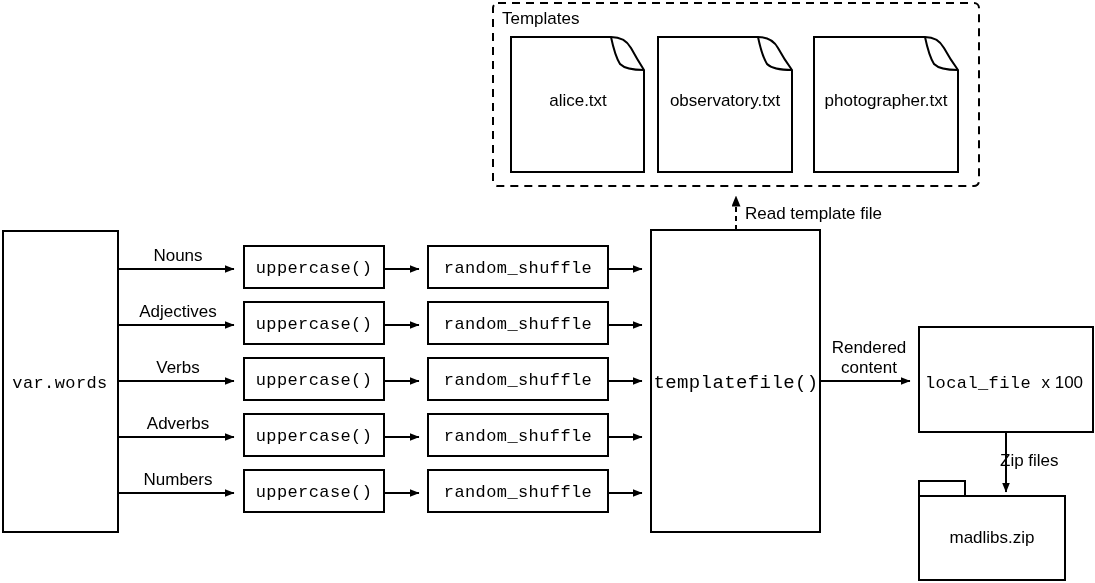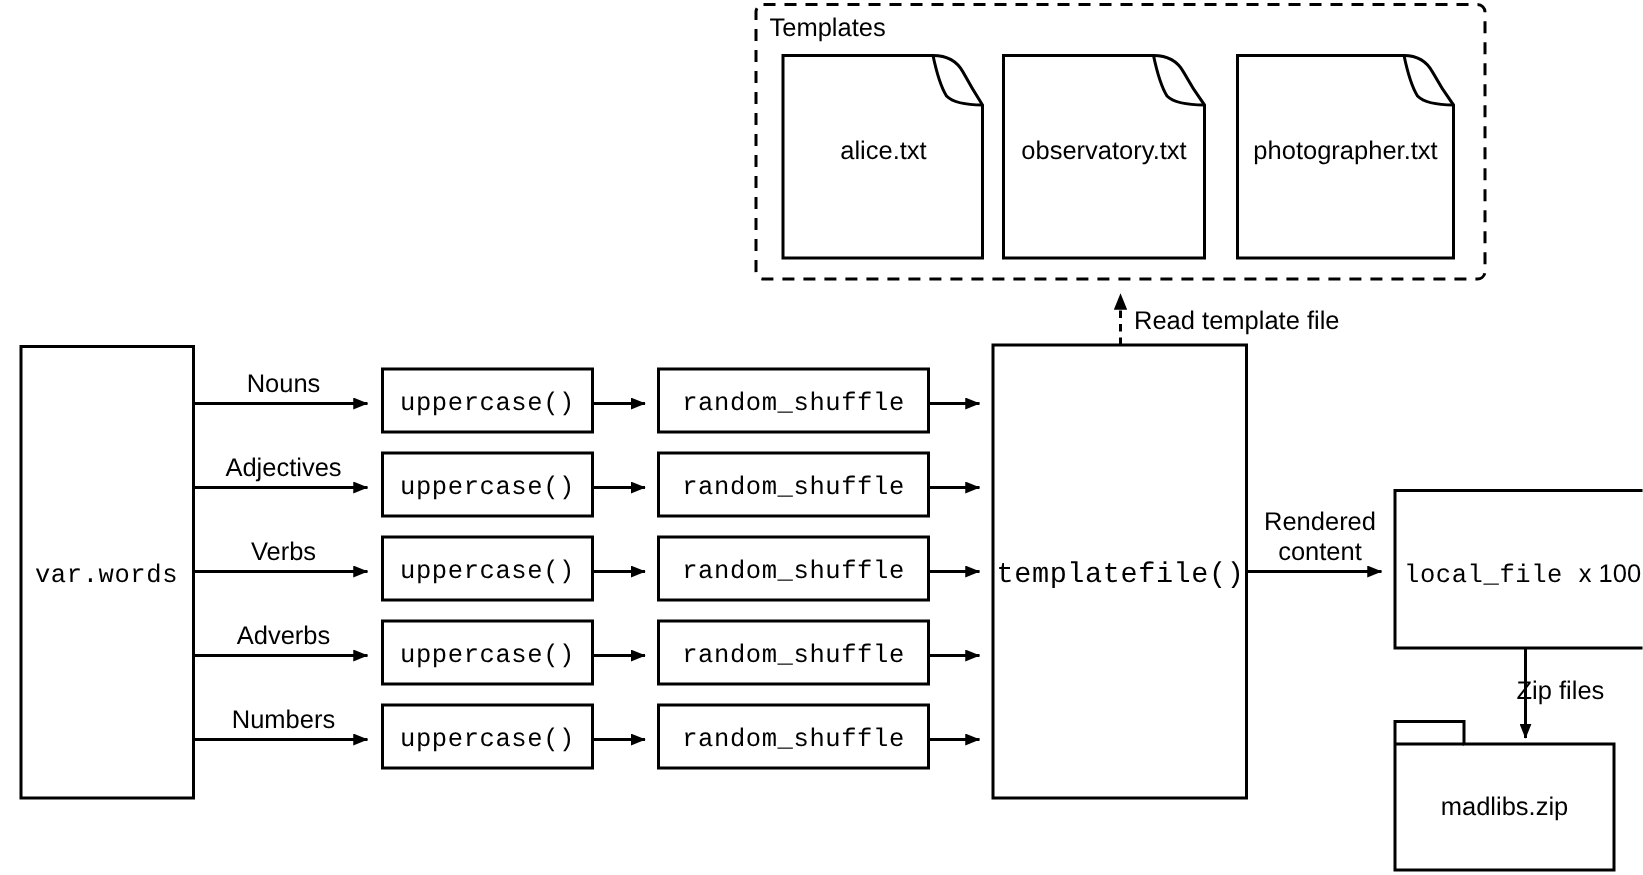--- a/index.html
+++ b/index.html
@@ -10,21 +10,20 @@
   body {
     width: 1095px;
     height: 583px;
     font-family: "Liberation Sans", sans-serif;
     overflow: hidden;
   }
   #diagram-root {
     position: relative;
     width: 886px;
     height: 583px;
-    margin-left: 11px;
   }
   svg.canvas {
     position: absolute;
     top: 0;
     left: 0;
     width: 1095px;
     height: 583px;
   }
   .shape-stroke {
     fill: #ffffff;

